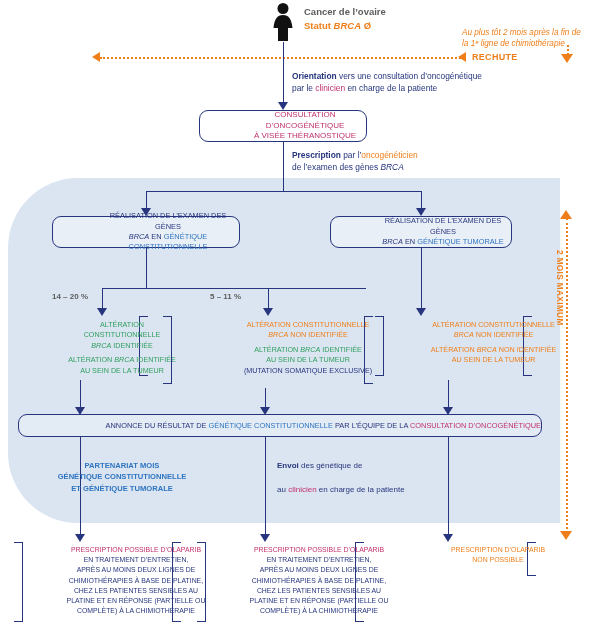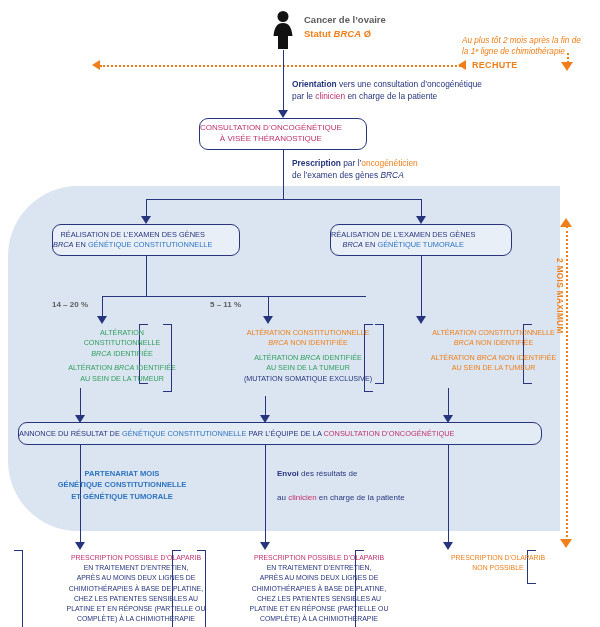--- a/index.html
+++ b/index.html
@@ -4,21 +4,21 @@
 <style>
   html,body{margin:0;padding:0;}
   body{
     width:600px;height:627px;
     background:#ffffff;
     font-family:"Liberation Sans", sans-serif;
     position:relative;
     overflow:hidden;
     color:#2a3b7a;
   }
-  .stage{position:absolute;left:0;top:8px;width:600px;height:439px;border-radius:23px;}
+  .stage{position:absolute;left:0;top:0;width:600px;height:439px;border-radius:23px;}
   .abs{position:absolute;}
 
   
   #bg-panel{
     left:8px;top:178px;width:552px;height:345px;
     background:#dbe5f1;
     border-radius:70px 0px 0px 70px;
   }
 
   
@@ -32,23 +32,24 @@
   .gy{color:#5c5c5c;}        
   .b{font-weight:bold;}
   .i{font-style:italic;}
 
   
   .rbox{
     position:absolute;
     border:1.6px solid #26357d;
     border-radius:9px;
     background:#e9eff7;
-    display:flex;align-items:center;justify-content:flex-start;
+    display:flex;align-items:center;justify-content:flex-end;
     text-align:center;
     box-sizing:border-box;
+    padding-left:44px;
   }
   #box-consultation{background:#ffffff;}
   #box-annonce{background:#e3ebf5;}
   .bk-l{position:absolute;border:1.7px solid #26357d;border-right:none;box-sizing:border-box;width:9px;}
   .bk-r{position:absolute;border:1.7px solid #26357d;border-left:none;box-sizing:border-box;width:9px;}
 
   
   .vline{position:absolute;width:0;border-left:1.6px solid #26357d;}
   .hline{position:absolute;height:0;border-top:1.6px solid #26357d;}
   .arrow-d{
@@ -239,21 +240,21 @@
   <div class="arrow-d" style="left:259.5px;top:534px;"></div>
   <div class="arrow-d" style="left:442.5px;top:534px;"></div>
 
   <div class="t center" style="left:10px;top:460px;width:140px;font-size:7.6px;line-height:1.5;font-weight:bold;">
     <div class="lb">PARTENARIAT MOIS</div>
     <div class="lb">GÉNÉTIQUE CONSTITUTIONNELLE</div>
     <div class="lb">ET GÉNÉTIQUE TUMORALE</div>
   </div>
 
   <div class="t" style="left:277px;top:461px;font-size:8px;">
-    <span class="dk b">Envoi</span><span class="dk"> des résultats de</span>
+    <span class="dk b">Envoi</span><span class="dk"> des génétique de</span>
   </div>
   <div class="t" style="left:277px;top:485px;font-size:8px;">
     <span class="dk">au </span><span class="pk">clinicien</span><span class="dk"> en charge de la patiente</span>
   </div>
 
   <div class="bk-r" style="left:14px;top:542px;height:80px;"></div>
   <div class="bk-l" style="left:172px;top:542px;height:80px;"></div>
   <div class="t center" style="left:18px;top:545px;width:152px;font-size:6.9px;line-height:1.48;">
     <div class="pk">PRESCRIPTION POSSIBLE D’OLAPARIB</div>
     <div class="dk">EN TRAITEMENT D’ENTRETIEN,</div>

